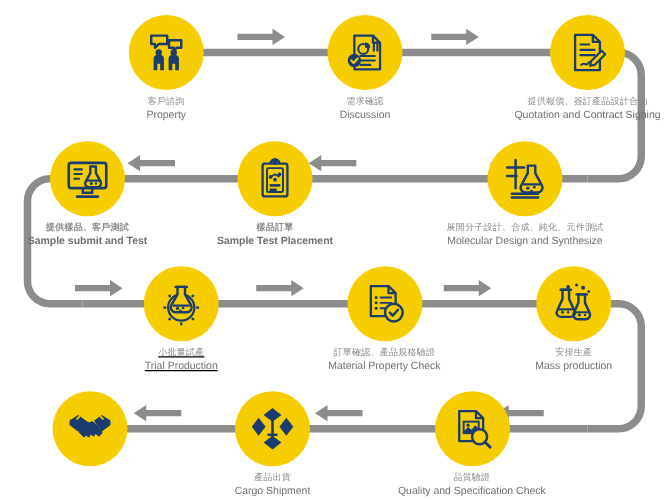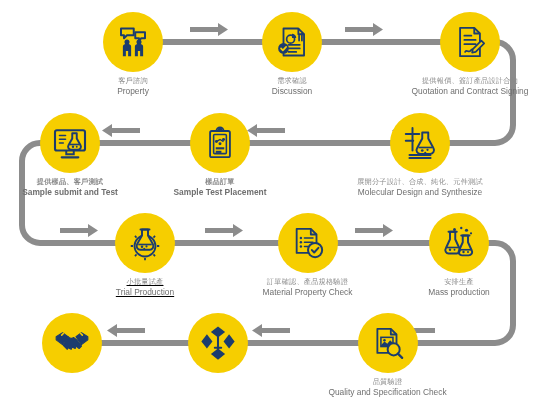--- a/index.html
+++ b/index.html
@@ -270,21 +270,21 @@
       </g>
       <path d="M10 9h11M27 14h11" stroke="#1B3C6E" stroke-width="2.6" stroke-linecap="round"></path>
     </svg>
   </div>
   <div class="caption">
     <div class="cn">安排生產</div>
     <div class="en">Mass production</div>
   </div>
 </div>
 
-<div class="node" style="left:310px;top:313px;width:155px;">
+<div class="node" style="left:300px;top:313px;width:155px;">
   <div class="bubble">
     <svg width="34" height="34" viewBox="0 0 48 48">
       <g fill="none" stroke="#1B3C6E" stroke-width="2.6" stroke-linejoin="round">
         <path d="M9 4h19l8 8v26H9z"></path>
         <path d="M28 4v8h8"></path>
       </g>
       <rect x="14" y="16" width="17" height="13" fill="none" stroke="#1B3C6E" stroke-width="2.2"></rect>
       <path d="M14 27l5-5 4 3 4-5 4 4v5H14z" fill="#1B3C6E"></path>
       <circle cx="19" cy="20" r="1.8" fill="#1B3C6E"></circle>
       <circle cx="32" cy="33" r="8.5" fill="#F6CE00" stroke="#1B3C6E" stroke-width="2.8"></circle>
@@ -303,20 +303,24 @@
       <g fill="#1B3C6E">
         <path d="M24 3l9 7-9 7-9-7z"></path>
         <path d="M24 31l9 7-9 7-9-7z"></path>
         <path d="M10 13l7 9-7 9-7-9z"></path>
         <path d="M38 13l7 9-7 9-7-9z"></path>
       </g>
       <path d="M24 14v20" stroke="#1B3C6E" stroke-width="2.6" stroke-linecap="round"></path>
       <path d="M20 30h8" stroke="#1B3C6E" stroke-width="2.6" stroke-linecap="round"></path>
     </svg>
   </div>
+  <div class="caption">
+    <div class="cn">產品出貨</div>
+    <div class="en">Cargo Shipment</div>
+  </div>
 </div>
 
 <div class="node" style="left:12px;top:313px;width:120px;">
   <div class="bubble">
     <svg width="38" height="38" viewBox="0 0 48 48">
       <g fill="#1B3C6E" stroke="#1B3C6E" stroke-width="1.4" stroke-linejoin="round">
         <path d="M4 16l8-5 7 5-7 10-8-6z"></path>
         <path d="M44 16l-8-5-7 5 7 10 8-6z"></path>
         <path d="M19 16c2 2 5 3 7 1l4 3 6 8-3 3-4-3-1 3-4-2-1 3-4-2-1 2-5-5 6-11z"></path>
       </g>

